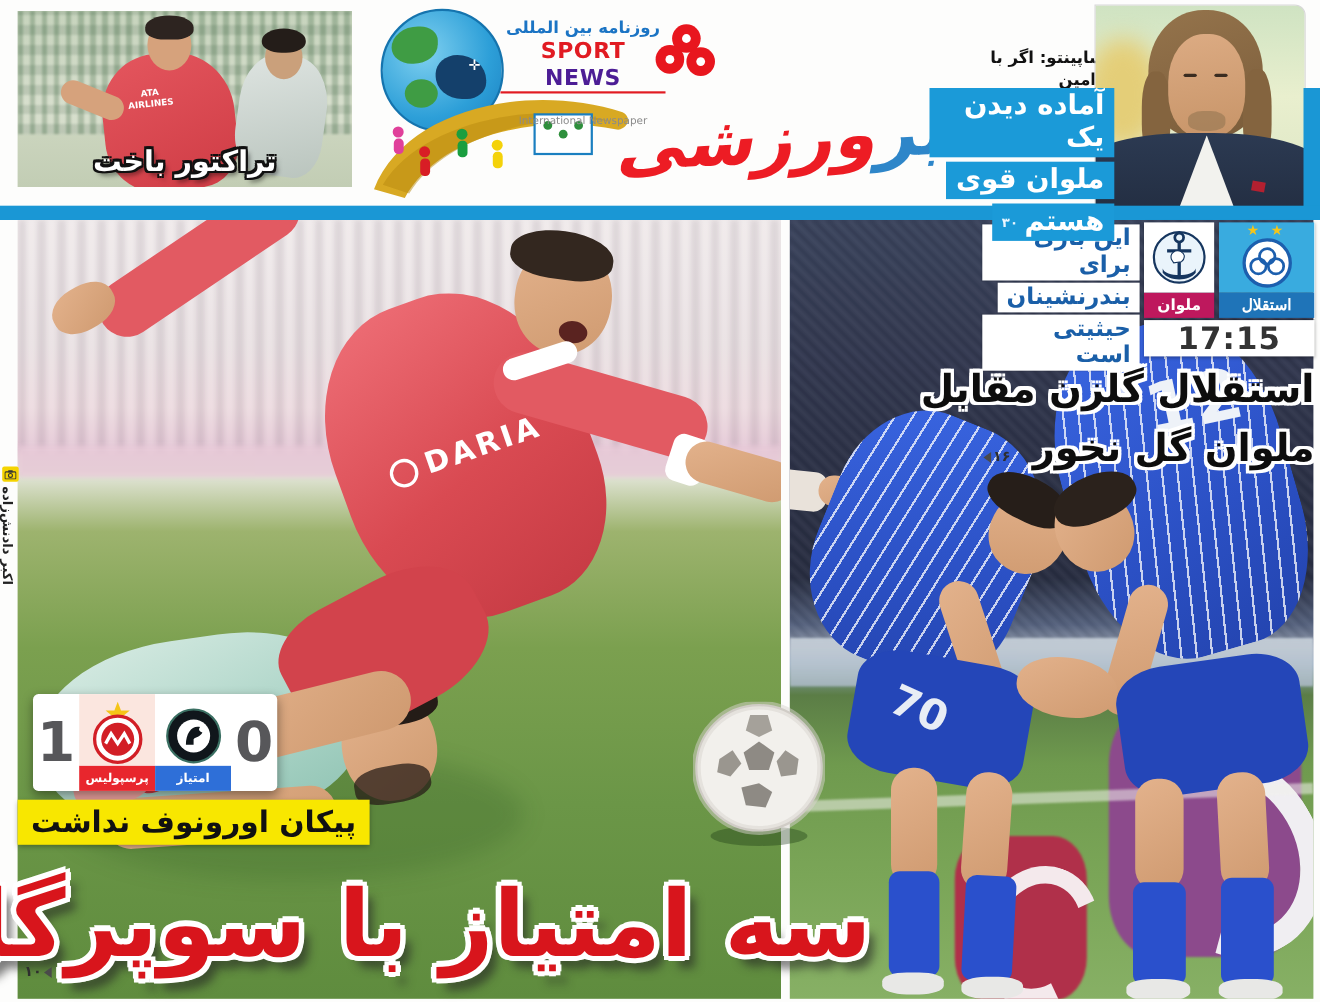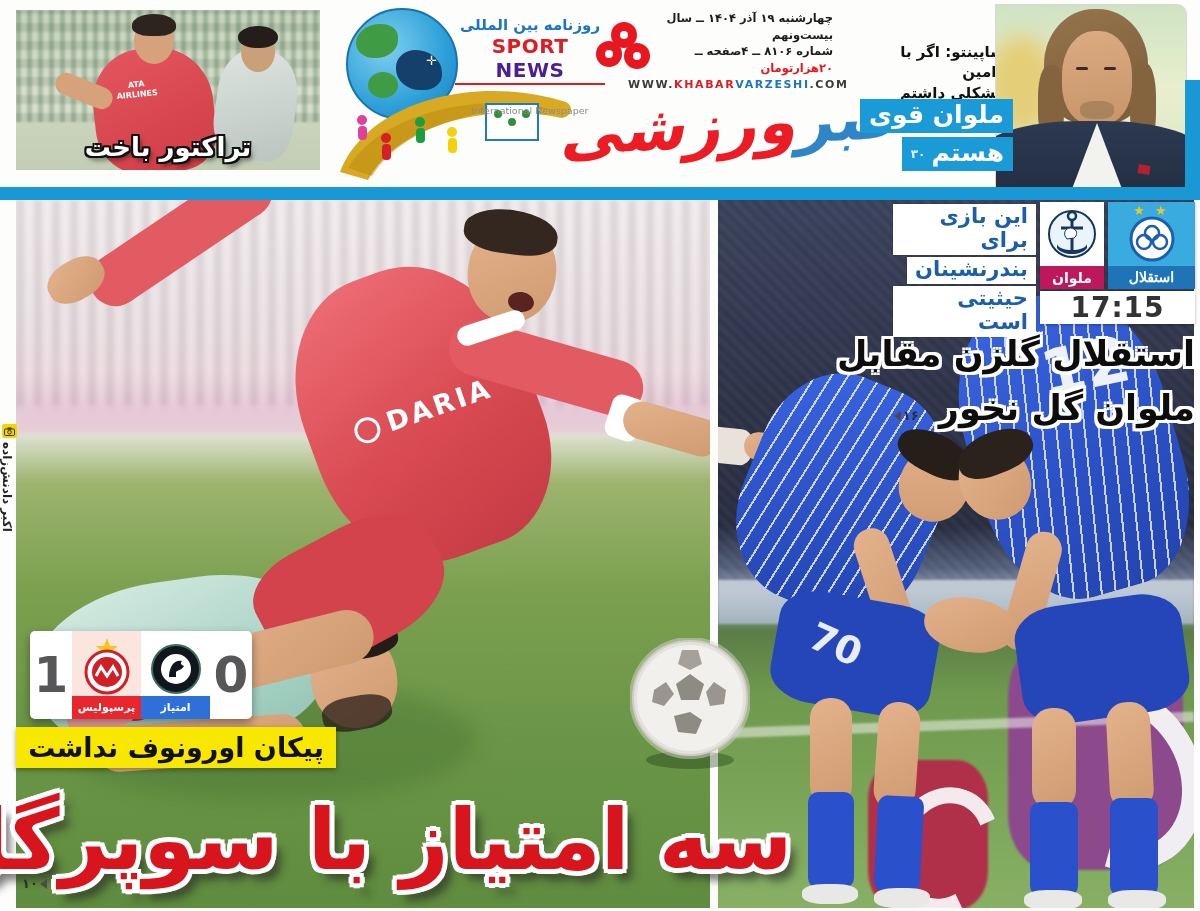--- a/index.html
+++ b/index.html
@@ -127,30 +127,20 @@
     <i style="left:15px;top:0;"></i>
     <i style="left:0;top:19px;"></i>
     <i style="left:28px;top:21px;"></i>
   </div>
 
   <div class="abs brand rtl nowrap" style="left:585px;top:66px;width:300px;height:118px;">
     <span class="w-khabar">خبر</span>
     <span class="w-varzeshi">ورزشی</span>
   </div>
 
-  <div class="abs dateblock rtl" style="left:628px;top:10px;">
-    <div>چهارشنبه ۱۹ آذر ۱۴۰۴ ــ سال بیست‌ونهم</div>
-    <div>
-      <span>شماره ۸۱۰۶ ــ ۴صفحه ــ</span>
-      <span class="price">۲۰هزارتومان</span>
-    </div>
-    <div class="urlline">
-      <span>WWW.</span><span class="u-red">KHABAR</span><span class="u-blue">VARZESHI</span><span>.COM</span>
-    </div>
-  </div>
 
   <div class="abs kicker rtl" style="left:855px;top:42px;">
     <div>ساپینتو: اگر با رامین</div>
     <div>مشکلی داشتم می‌گفتم</div>
   </div>
 
   <div class="abs photo" style="left:995px;top:4px;width:190px;height:184px;border-radius:0 10px 0 0;background:linear-gradient(180deg,#cfe3c2,#e9efce 45%,#dce5c4);border:1px solid #d8d8d8;">
     <div class="blob" style="left:-10px;top:30px;width:70px;height:100px;background:#e4ce78;border-radius:50%;filter:blur(10px);"></div>
     <div class="blob" style="left:48px;top:4px;width:104px;height:116px;background:linear-gradient(160deg,#95744c,#7a5c3a);border-radius:48% 48% 42% 42%;"></div>
     <div class="blob" style="left:42px;top:60px;width:26px;height:80px;background:#84643f;border-radius:40%;"></div>
@@ -158,21 +148,21 @@
     <div class="blob" style="left:66px;top:26px;width:70px;height:94px;background:linear-gradient(170deg,#dcab83,#c79468);border-radius:46% 46% 42% 42%;"></div>
     <div class="blob" style="left:80px;top:62px;width:12px;height:3px;background:#3a2c20;border-radius:2px;"></div>
     <div class="blob" style="left:108px;top:62px;width:12px;height:3px;background:#3a2c20;border-radius:2px;"></div>
     <div class="blob" style="left:84px;top:96px;width:34px;height:18px;background:#9b7a55;border-radius:40%;opacity:.7;"></div>
     <div class="blob" style="left:-16px;top:116px;width:224px;height:72px;background:linear-gradient(180deg,#2c3a52,#232e42);border-radius:45% 45% 0 0;"></div>
     <div class="blob" style="left:76px;top:118px;width:50px;height:66px;background:#f2f2ee;clip-path:polygon(50% 0,0 100%,100% 100%);"></div>
     <div class="blob" style="left:142px;top:160px;width:12px;height:9px;background:#b32030;transform:rotate(10deg);"></div>
   </div>
 
   <div class="abs hl-blue rtl" style="left:845px;top:80px;width:168px;z-index:5;">
-    <br>
+    <span>آماده دیدن یک</span><br>
     <span>ملوان قوی</span><br>
     <span><b>هستم</b><i class="pref" style="font-style:normal;">۳۰</i></span>
   </div>
 
   <div class="abs" style="left:1185px;top:80px;width:15px;height:112px;background:#1a97d5;"></div>
   <div class="abs" style="left:0;top:187px;width:1200px;height:13px;background:#1a97d5;"></div>
 
   <div class="abs photo" style="left:16px;top:200px;width:694px;height:708px;background:linear-gradient(180deg,#efe9ea 0%,#e9e0e2 16%,#ecd9de 24%,#e3c6d4 29%,#dfe3d3 33%,#9db36e 40%,#7ba04f 55%,#6b9647 75%,#5f8c3e 100%);">
     <div class="blob" style="left:0;top:0;width:100%;height:30%;background:repeating-linear-gradient(90deg,rgba(150,140,150,.18) 0 8px,rgba(255,255,255,.12) 8px 18px);filter:blur(2px);"></div>
     <div class="blob" style="left:0;top:29%;width:100%;height:4%;background:#e8c9d8;opacity:.8;filter:blur(2px);"></div>

